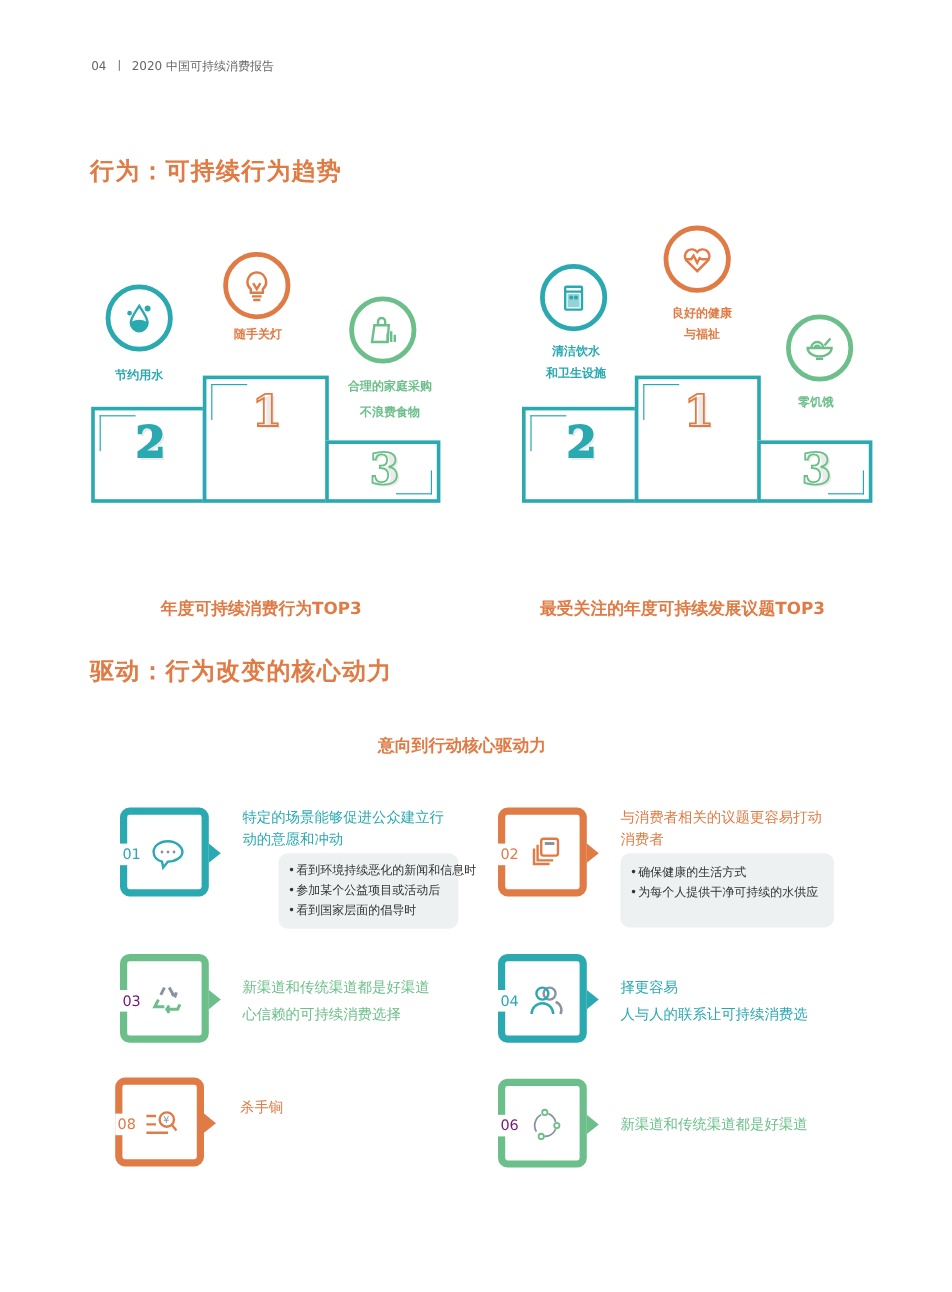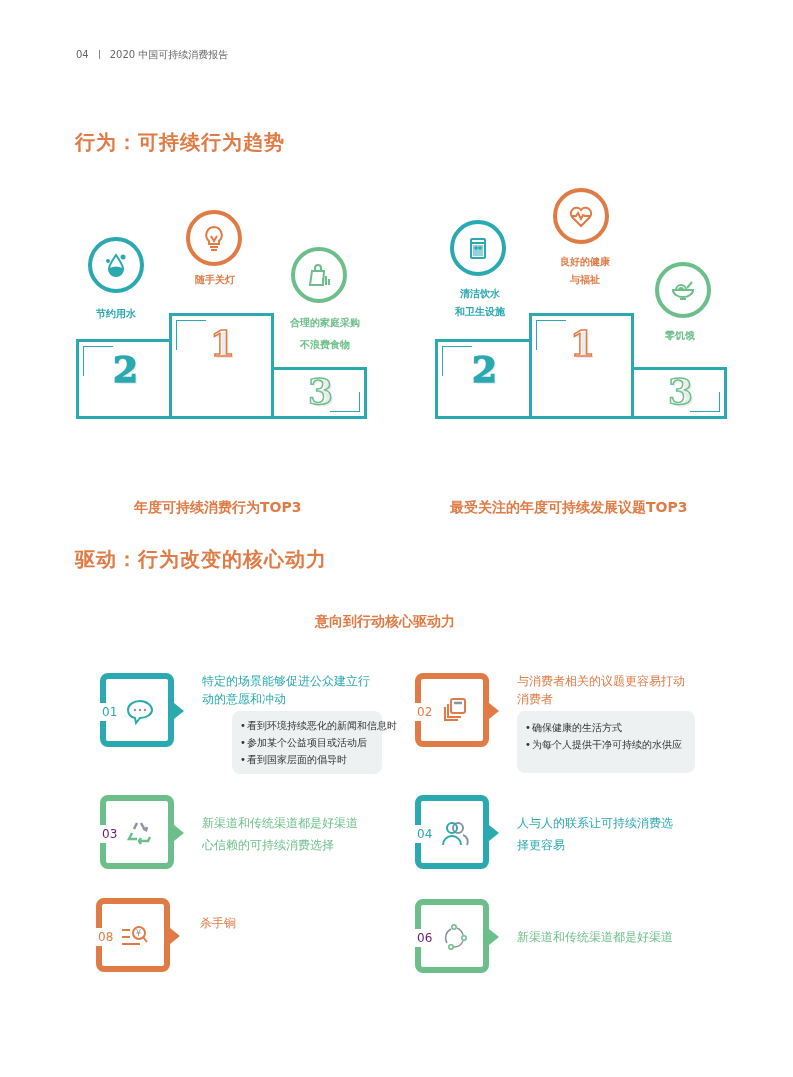--- a/index.html
+++ b/index.html
@@ -228,22 +228,22 @@
   <span class="num">04</span>
   <svg class="icon" viewBox="0 0 32 32" fill="none" stroke-width="2">
       <circle cx="19" cy="11" r="5" stroke="#8a94a0"></circle>
       <path d="M24 18a7 7 0 0 1 4 10" stroke="#8a94a0"></path>
       <circle cx="13" cy="11" r="5" stroke="#2aa9b0"></circle>
       <path d="M4 28a9 9 0 0 1 18 0" stroke="#2aa9b0"></path>
     </svg>
   <span class="arrow"></span>
 </div>
 <div class="abs driver-title teal spaced" style="left:517px; top:812px;">
+  <div>择更容易</div>
   <div>人与人的联系让可持续消费选</div>
-  <div>择更容易</div>
 </div>
 
 <div class="abs driver-box box-orange" style="left:96px; top:898px;">
   <span class="num">08</span>
   <svg class="icon" viewBox="0 0 32 32" fill="none" stroke="#e07b45" stroke-width="2">
       <line x1="2" y1="10" x2="10" y2="10"></line>
       <line x1="2" y1="17" x2="10" y2="17"></line>
       <line x1="2" y1="24" x2="20" y2="24"></line>
       <circle cx="19" cy="13" r="6"></circle>
       <line x1="23" y1="17" x2="27" y2="22"></line>

